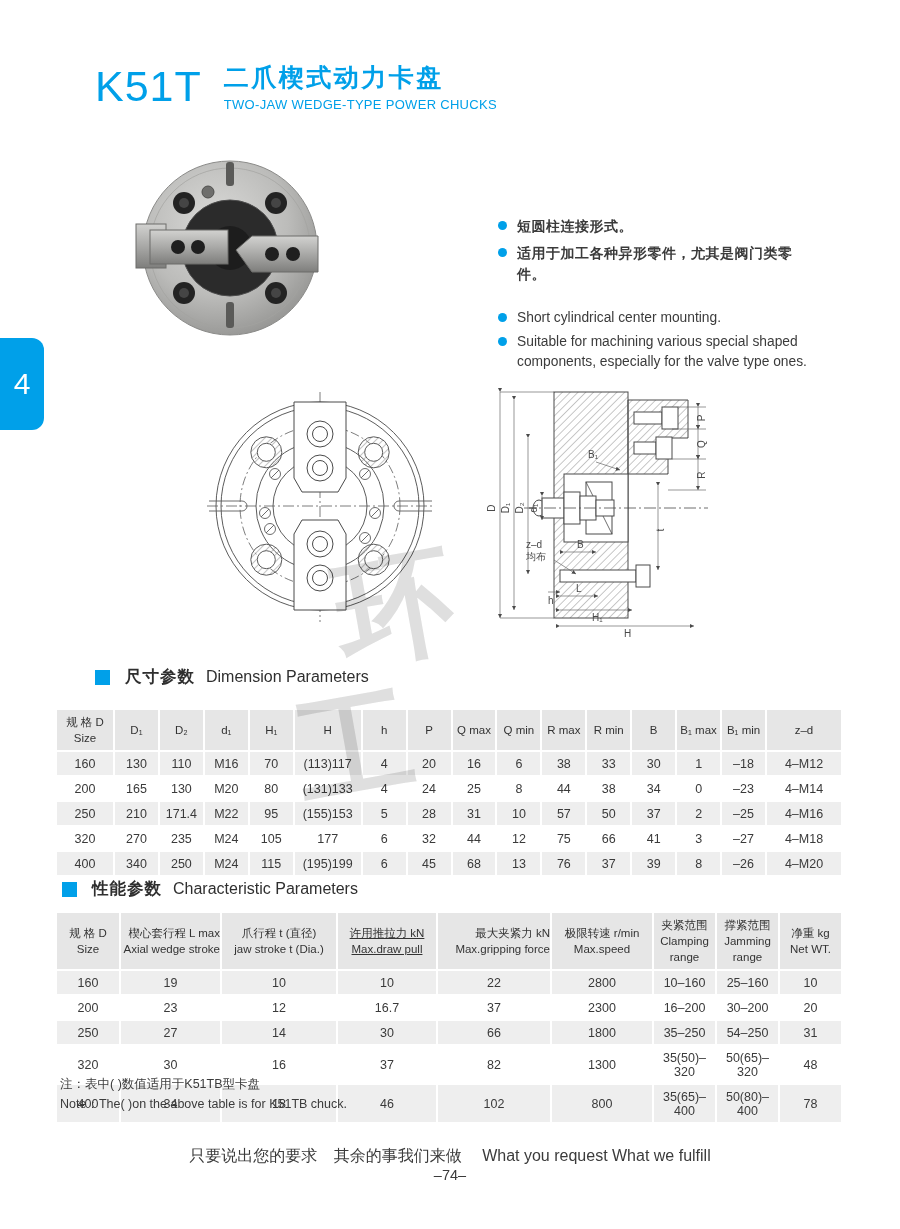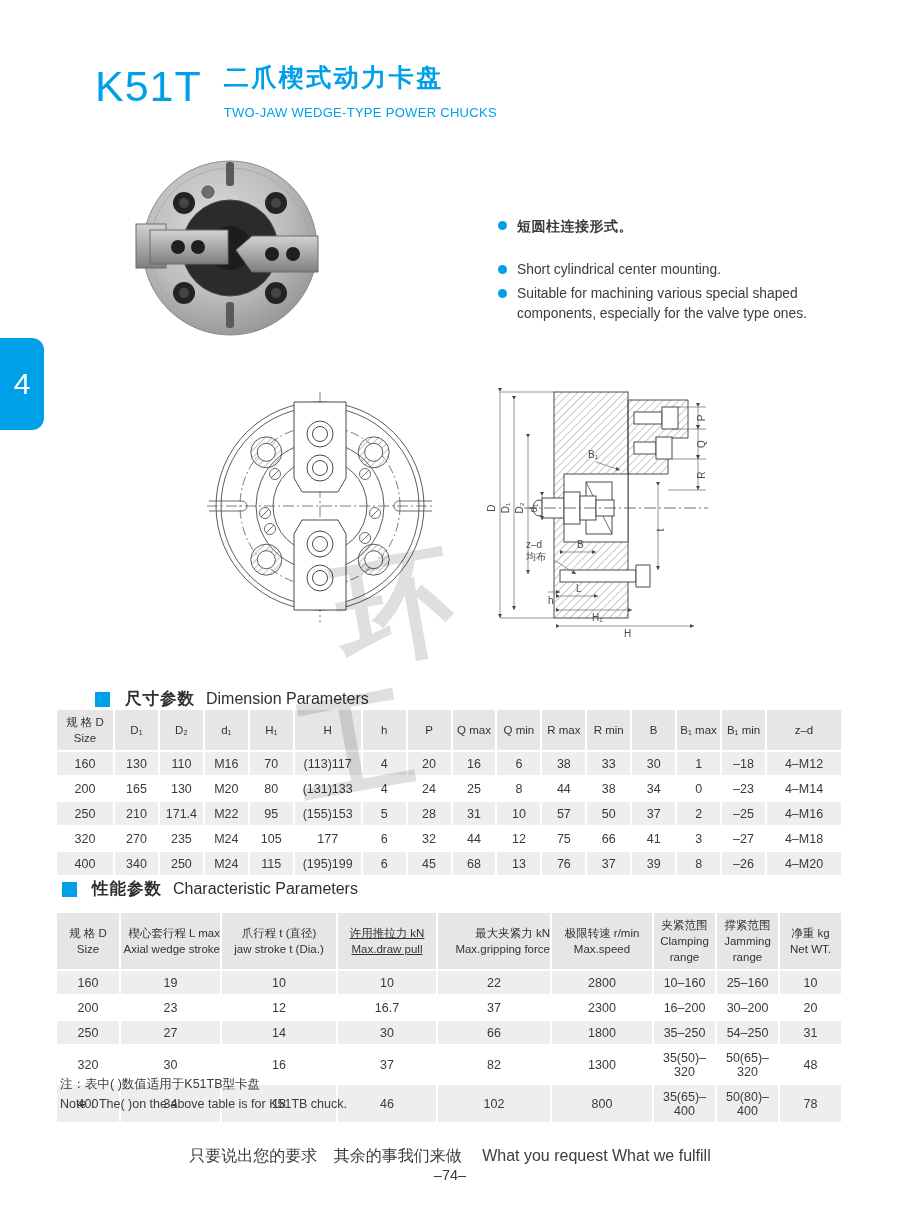--- a/index.html
+++ b/index.html
@@ -9,21 +9,21 @@
 
   
   .side-tab{position:absolute;left:0;top:338px;width:44px;height:92px;background:var(--accent);
     border-radius:0 12px 12px 0;color:#fff;display:flex;align-items:center;justify-content:center;
     font-size:30px;z-index:2;}
 
   
   .header{position:absolute;left:95px;top:64px;display:flex;align-items:flex-start;gap:22px;color:var(--accent);z-index:2;}
   .model{font-size:43px;font-weight:normal;line-height:1.05;letter-spacing:1px;}
   .tblock .zh{font-size:25px;font-weight:bold;letter-spacing:2.5px;line-height:1.1;}
-  .tblock .en{font-size:13px;margin-top:13px;letter-spacing:0.3px;}
+  .tblock .en{font-size:13px;margin-top:5px;letter-spacing:0.3px;}
 
   
   .photo{position:absolute;left:120px;top:154px;z-index:2;}
   .features{position:absolute;left:498px;top:180px;width:310px;z-index:2;margin-top:36px;}
   .features ul{list-style:none;margin:0;padding:0;}
   .features li{position:relative;padding-left:19px;font-size:14px;line-height:1.45;margin-bottom:5px;}
   .features li .dot{position:absolute;left:0;top:5px;width:9px;height:9px;border-radius:50%;background:var(--accent);}
   .features .zh li{font-weight:bold;letter-spacing:.5px;margin-bottom:7px;}
   .features .spacer{height:17px;}
   .features .en li{font-size:13.8px;margin-bottom:4px;}
@@ -38,21 +38,21 @@
   .wm{position:absolute;z-index:5;pointer-events:none;color:#d7d7d7;mix-blend-mode:multiply;
     font-weight:bold;opacity:.8;line-height:1;}
   .wm1{left:336px;top:548px;font-size:118px;transform:rotate(-10deg);}
   .wm2{left:296px;top:688px;font-size:118px;transform:rotate(-10deg);}
 
   
   .sec-head{position:absolute;left:62px;display:flex;align-items:center;z-index:2;}
   .sec-head .sq{width:15px;height:15px;background:var(--accent);margin-right:15px;}
   .sec-head .zh{font-size:16.5px;font-weight:bold;margin-right:11px;letter-spacing:1px;color:#2f2f2f;}
   .sec-head .en{font-size:16px;color:#2f2f2f;}
-  #dim-head{top:688px;padding-left:33px;}
+  #dim-head{top:666px;padding-left:33px;}
   #char-head{top:878px;}
 
   
   .ctable{position:absolute;left:55px;width:788px;border-collapse:separate;border-spacing:2px;
     table-layout:fixed;z-index:2;}
   #dim-table{top:708px;}
   #char-table{top:911px;}
   .ctable th{background:rgba(70,70,70,.135);font-weight:normal;font-size:11.5px;padding:4px 0;line-height:1.4;color:#333;}
   .ctable td{text-align:center;font-size:12.5px;padding:4.5px 0;color:#3a3a3a;}
   .ctable tbody tr:nth-child(odd) td{background:rgba(70,70,70,.095);}
@@ -125,20 +125,21 @@
         <polygon points="116,96 132,82 198,82 198,118 132,118" fill="url(#jawg)" stroke="#6c6c6a"></polygon>
         <circle cx="152" cy="100" r="7" fill="#1f1f1f"></circle>
           <circle cx="173" cy="100" r="7" fill="#1f1f1f"></circle>
       </g>
     </svg>
   </div>
 
   <div class="features">
     <ul class="zh">
       <li><span class="dot"></span><span>短圆柱连接形式。</span></li>
+      <li><span class="dot"></span><span>适用于加工各种异形零件，尤其是阀门类零件。</span></li>
     </ul>
     <div class="spacer"></div>
     <ul class="en">
       <li><span class="dot"></span><span>Short cylindrical center mounting.</span></li>
       <li><span class="dot"></span><span>Suitable for machining various special shaped components, especially for the valve type ones.</span></li>
     </ul>
   </div>
 
   <svg id="front-view" class="draw" width="236" height="242" viewBox="0 0 236 242">
     <defs>

